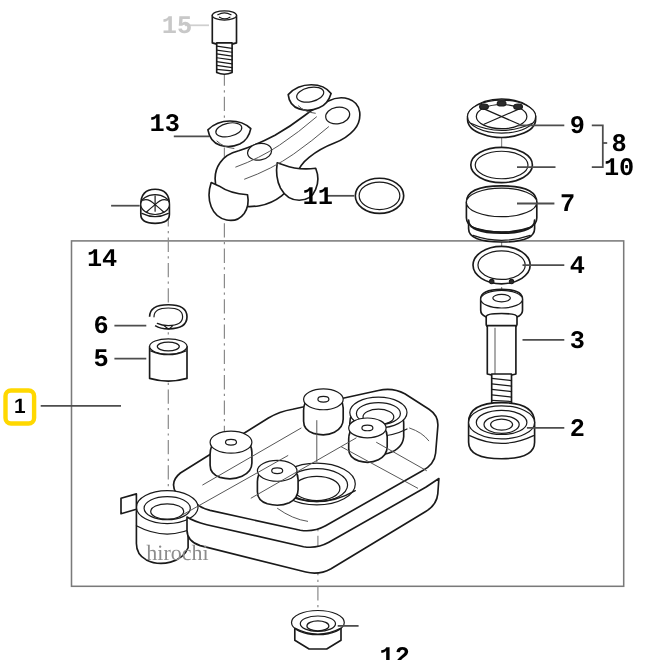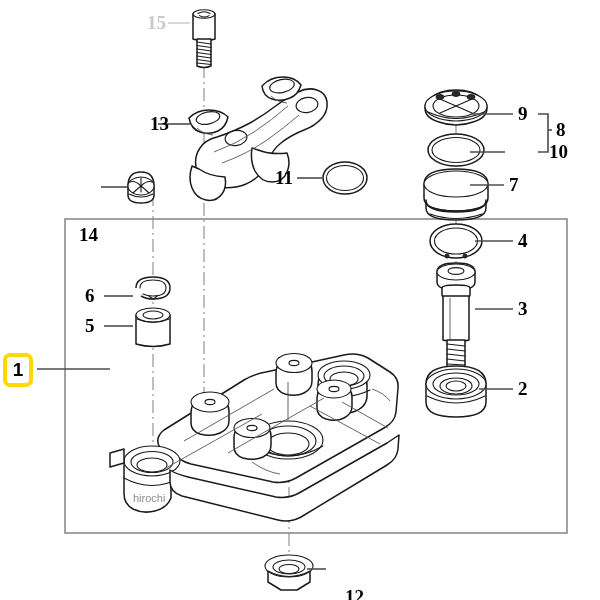--- a/index.html
+++ b/index.html
@@ -13,23 +13,23 @@
     width:600px;
     height:600px;
     background:#ffffff;
     overflow:hidden;
   }
   #stage svg{position:absolute;left:0;top:0;}
 
   
   .callout{
     position:absolute;
-    font-family:Liberation Serif, serif;
+    font-family:Liberation Mono, monospace;
     font-weight:bold;
-    font-size:19px;
+    font-size:23px;
     color:#000000;
     line-height:1;
     white-space:nowrap;
     user-select:none;
   }
   .callout.dim{ color:#c8c8c8; }
 
   
   .badge-1{
     position:absolute;
@@ -44,22 +44,22 @@
     justify-content:center;
     font-family:"Liberation Sans", sans-serif;
     font-weight:bold;
     font-size:19px;
     color:#000000;
   }
 
   .watermark{
     position:absolute;
     left:133px; top:492px;
-    font-family:Liberation Sans, sans-serif;
-    font-size:11px;
+    font-family:Liberation Serif, serif;
+    font-size:20px;
     color:#8d8d8d;
     user-select:none;
   }
 </style>
 </head>
 <body>
 
 <div id="stage">
 
   <svg width="600" height="600" viewBox="0 0 600 600">
@@ -363,19 +363,19 @@
   <div class="callout" style="left:518px; top:299px;">3</div>
   <div class="callout" style="left:518px; top:231px;">4</div>
   <div class="callout" style="left:85px;  top:316px;">5</div>
   <div class="callout" style="left:85px;  top:286px;">6</div>
   <div class="callout" style="left:509px; top:175px;">7</div>
   <div class="callout" style="left:556px; top:120px;">8</div>
   <div class="callout" style="left:518px; top:104px;">9</div>
   <div class="callout" style="left:510px; top:142px;margin-left:39px;">10</div>
   <div class="callout" style="left:275px; top:168px;">11</div>
   <div class="callout" style="left:345px; top:559px;margin-top:28px;">12</div>
-  <div class="callout" style="left:136px; top:114px;margin-left:14px;">13</div>
+  <div class="callout" style="left:136px; top:102px;">13</div>
   <div class="callout" style="left:79px;  top:177px;margin-top:48px;">14</div>
   <div class="callout dim" style="left:147px; top:13px;">15</div>
 
   <div class="watermark">hirochi</div>
 
 </div>
 
 </body></html>

